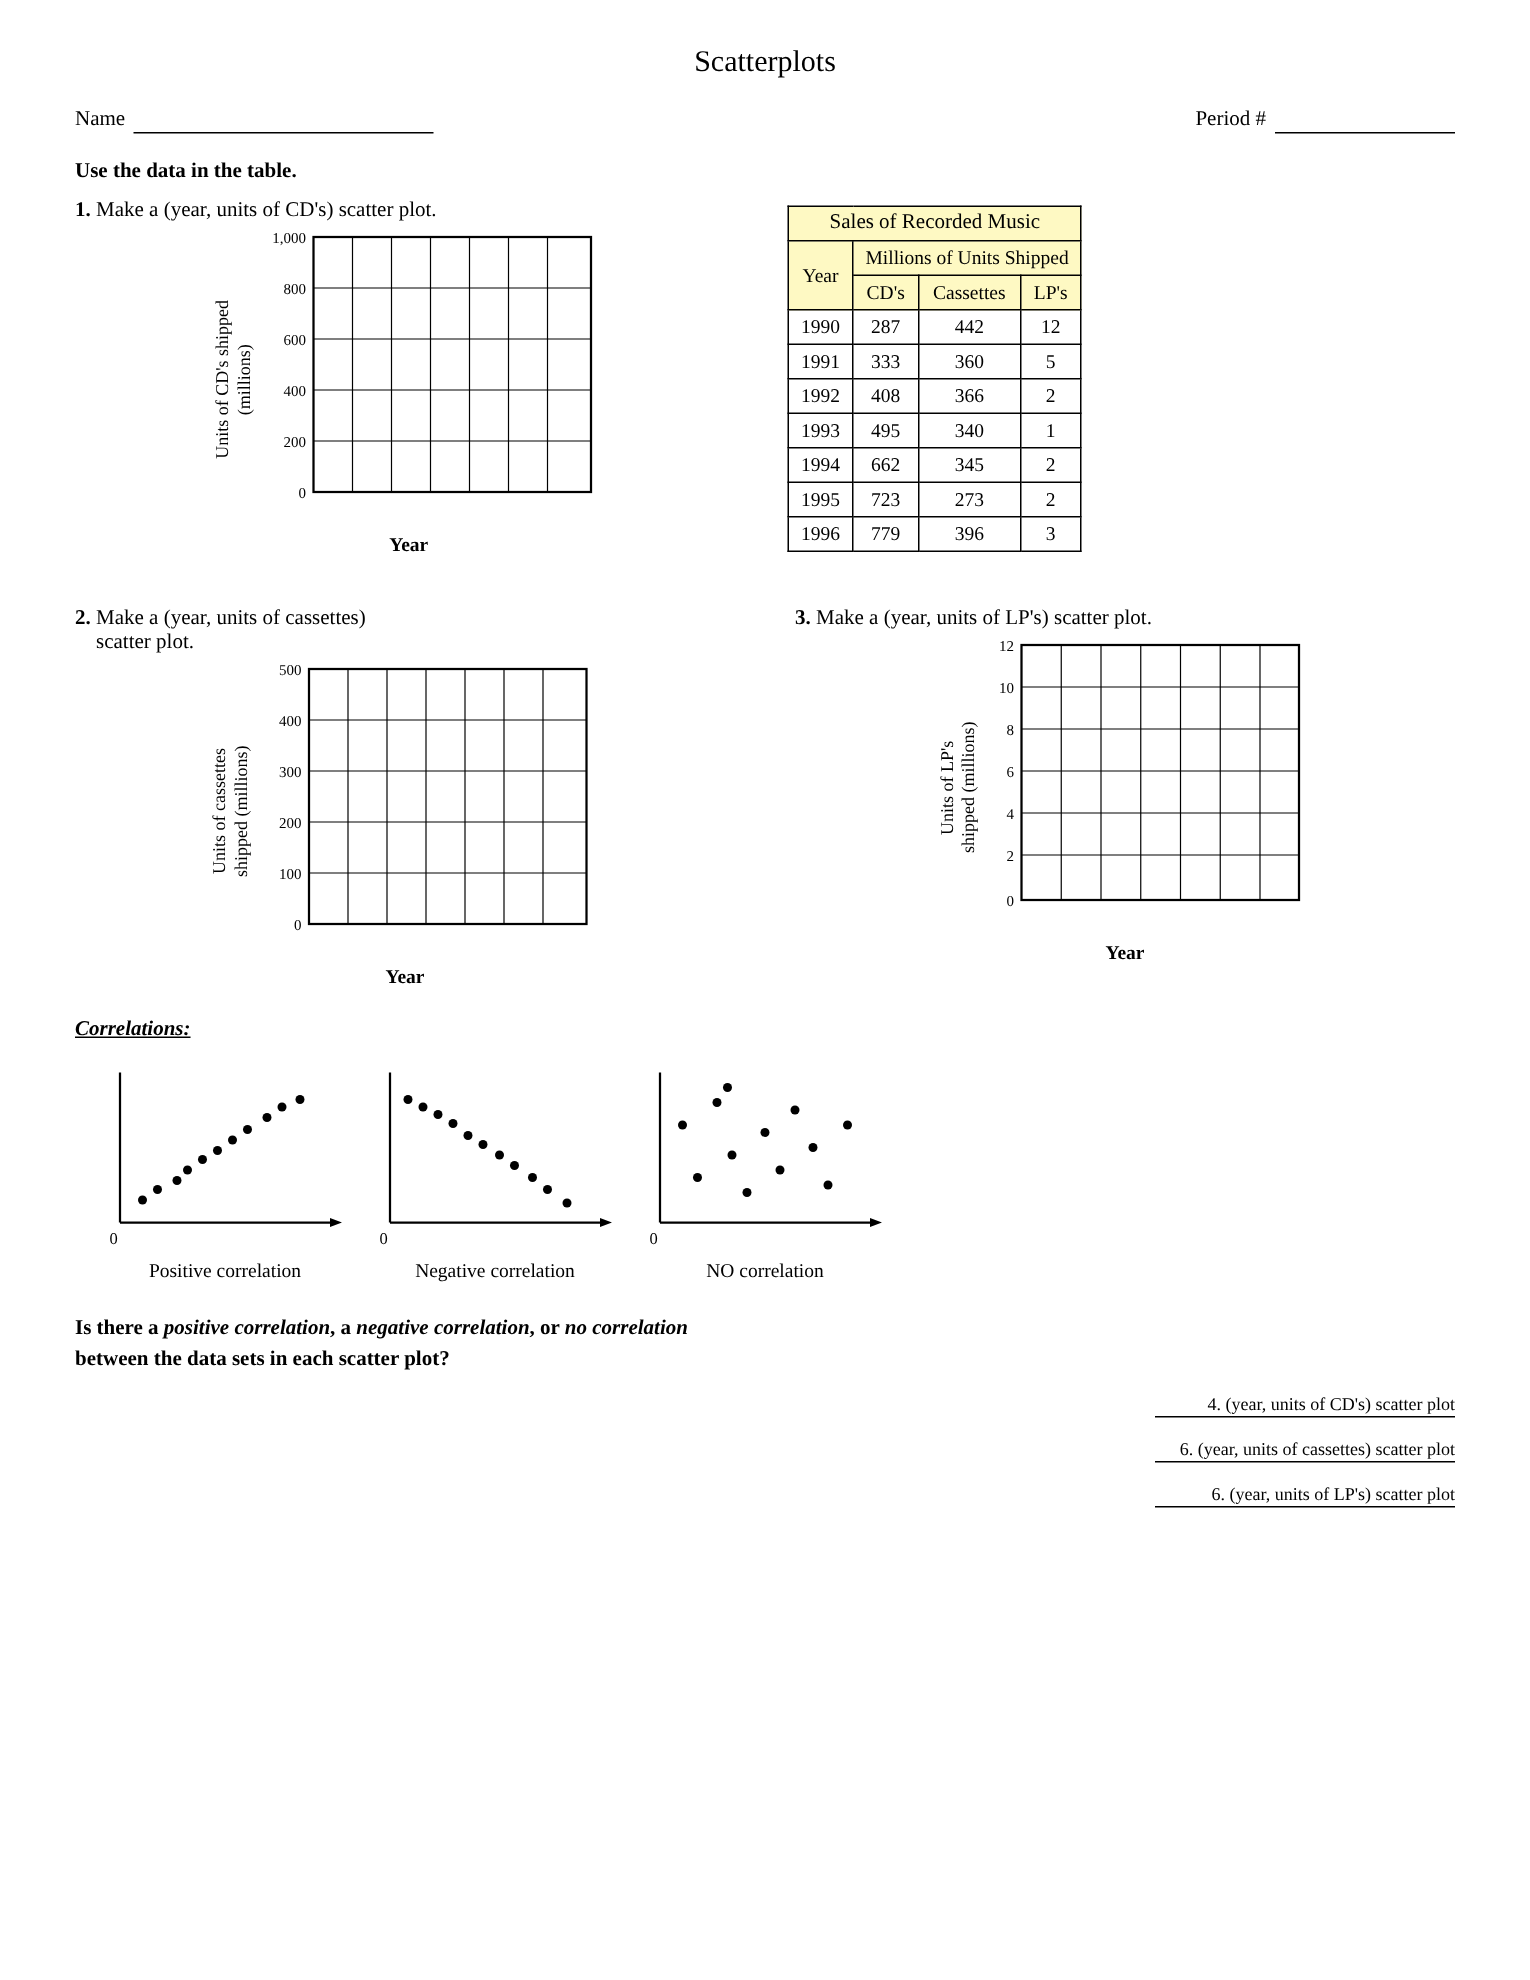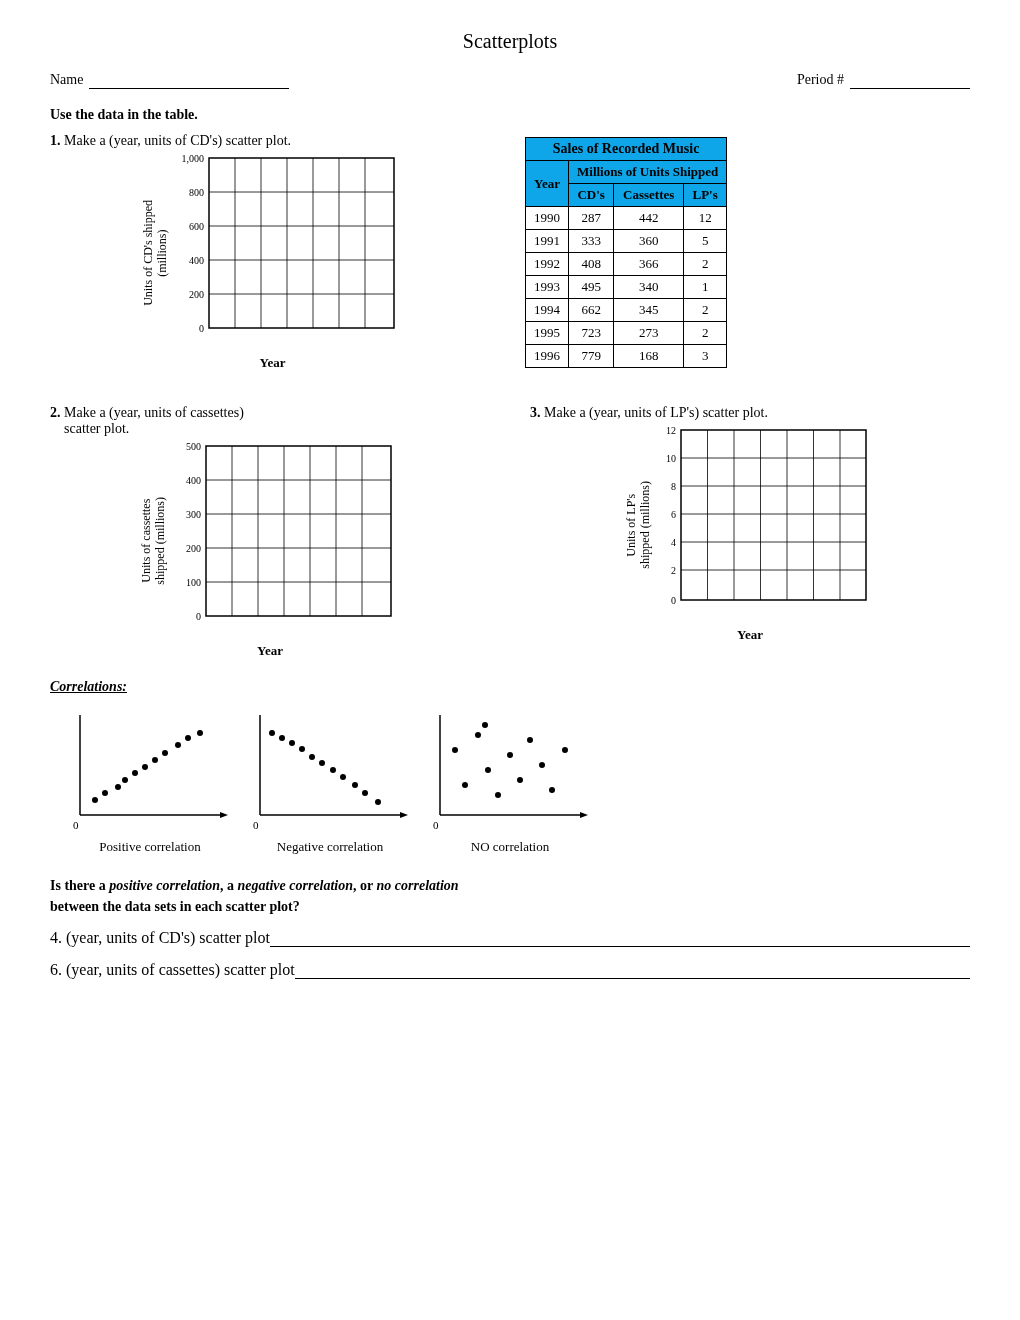--- a/index.html
+++ b/index.html
@@ -103,22 +103,22 @@
       border-collapse: collapse;
       font-size: 13px;
       margin-top: 4px;
     }
     .data-table th, .data-table td {
       border: 1.5px solid #000;
       padding: 3px 8px;
       text-align: center;
     }
     .data-table th {
-      background: #0ea5e9;
-      font-weight: bold;
+      background: #fef9c3;
+      font-weight: normal;
     }
     .table-main-header {
       font-weight: bold;
       font-size: 14px;
     }
 
     
     .problems-2-3 {
       display: flex;
       gap: 40px;
@@ -153,24 +153,25 @@
     .questions-section {
       margin-top: 10px;
     }
     .questions-intro {
       font-size: 14px;
       margin-bottom: 12px;
       line-height: 1.5;
     }
     .question-row {
       margin-bottom: 14px;
-      font-size: 16px;
+      font-size: 12px;
       display: flex;
       align-items: flex-end;
       gap: 0;
+      flex-direction: column;
     }
     .answer-line {
       border-bottom: 1px solid #000;
       flex: 1;
       height: 18px;
       min-width: 200px;
     }
   </style>
 </head>
 <body>
@@ -289,21 +290,21 @@
           </tr>
           <tr>
             <td>1995</td>
             <td>723</td>
             <td>273</td>
             <td>2</td>
           </tr>
           <tr>
             <td>1996</td>
             <td>779</td>
-            <td>168</td>
+            <td>396</td>
             <td>3</td>
           </tr>
         </tbody>
     </table>
   </div>
 </div>
 
 <div class="problems-2-3">
 
   <div class="problem-item">
@@ -479,13 +480,17 @@
   <div class="question-row">
     <span>4.  (year, units of CD's) scatter plot</span>
     <span class="answer-line"></span>
   </div>
 
   <div class="question-row">
     <span>6.  (year, units of cassettes) scatter plot</span>
     <span class="answer-line"></span>
   </div>
 
+  <div class="question-row">
+    <span>6.  (year, units of LP's) scatter plot</span>
+    <span class="answer-line"></span>
+  </div>
 </div>
 
 </body></html>

